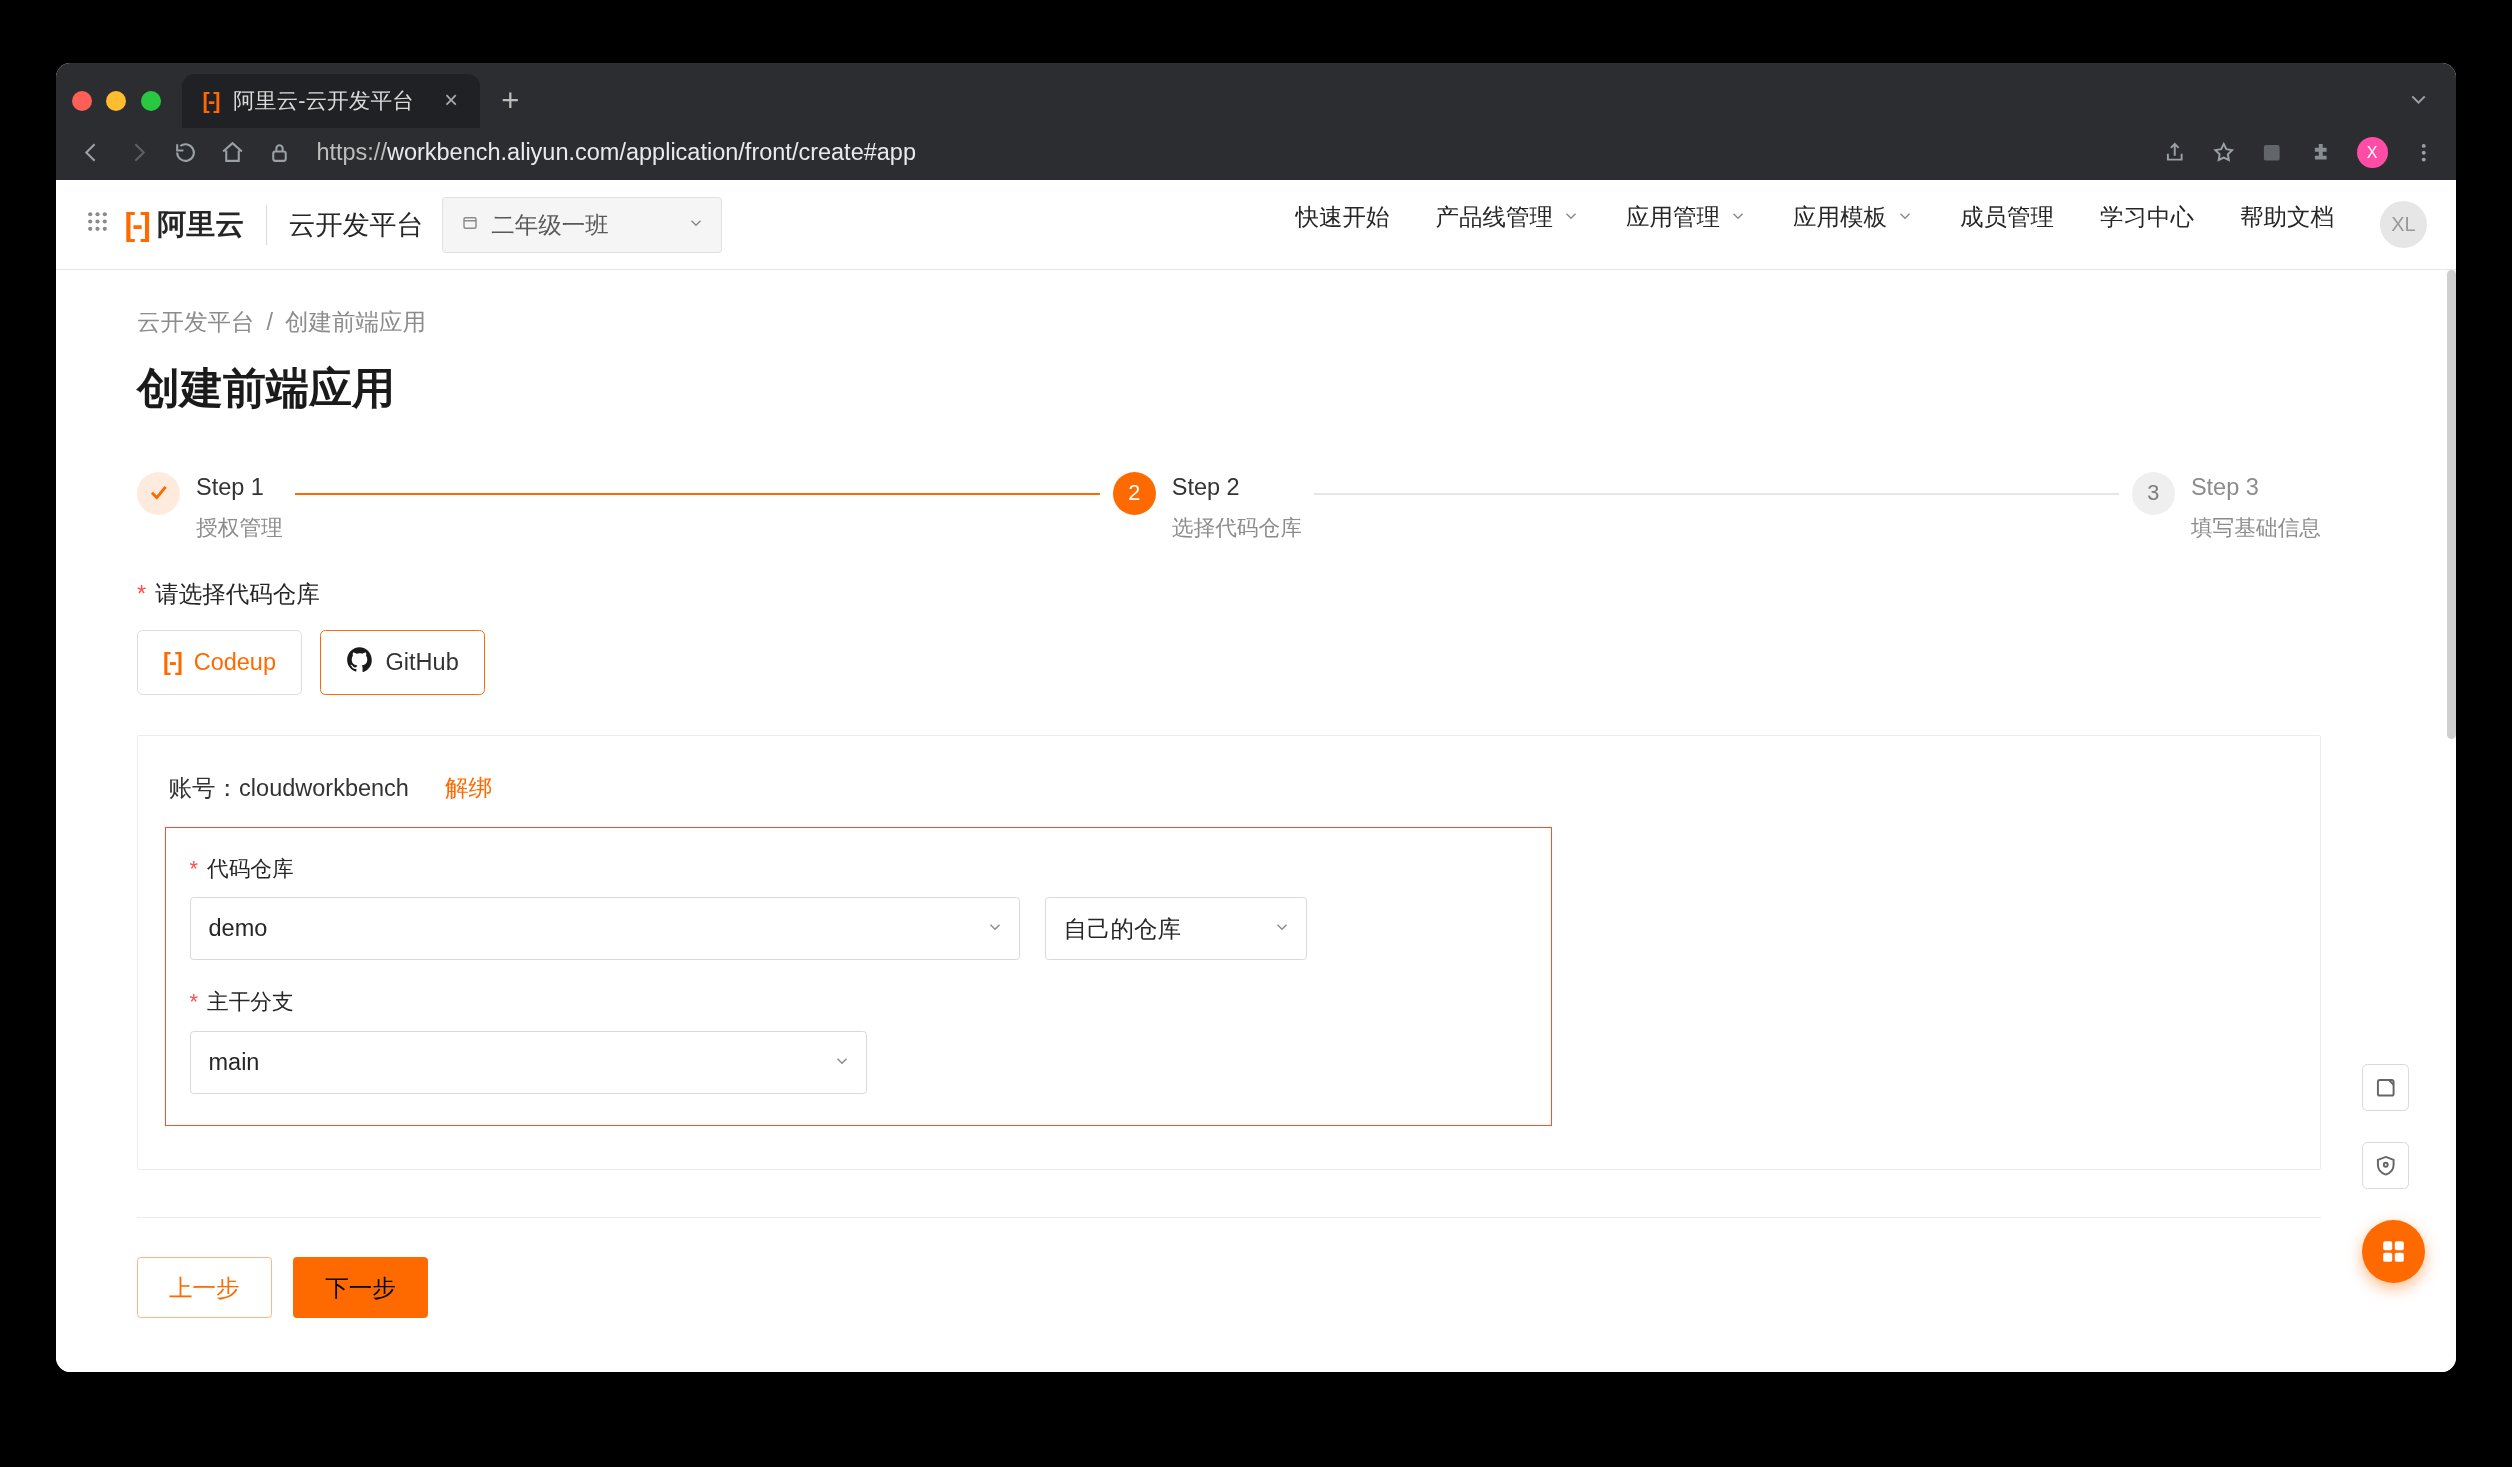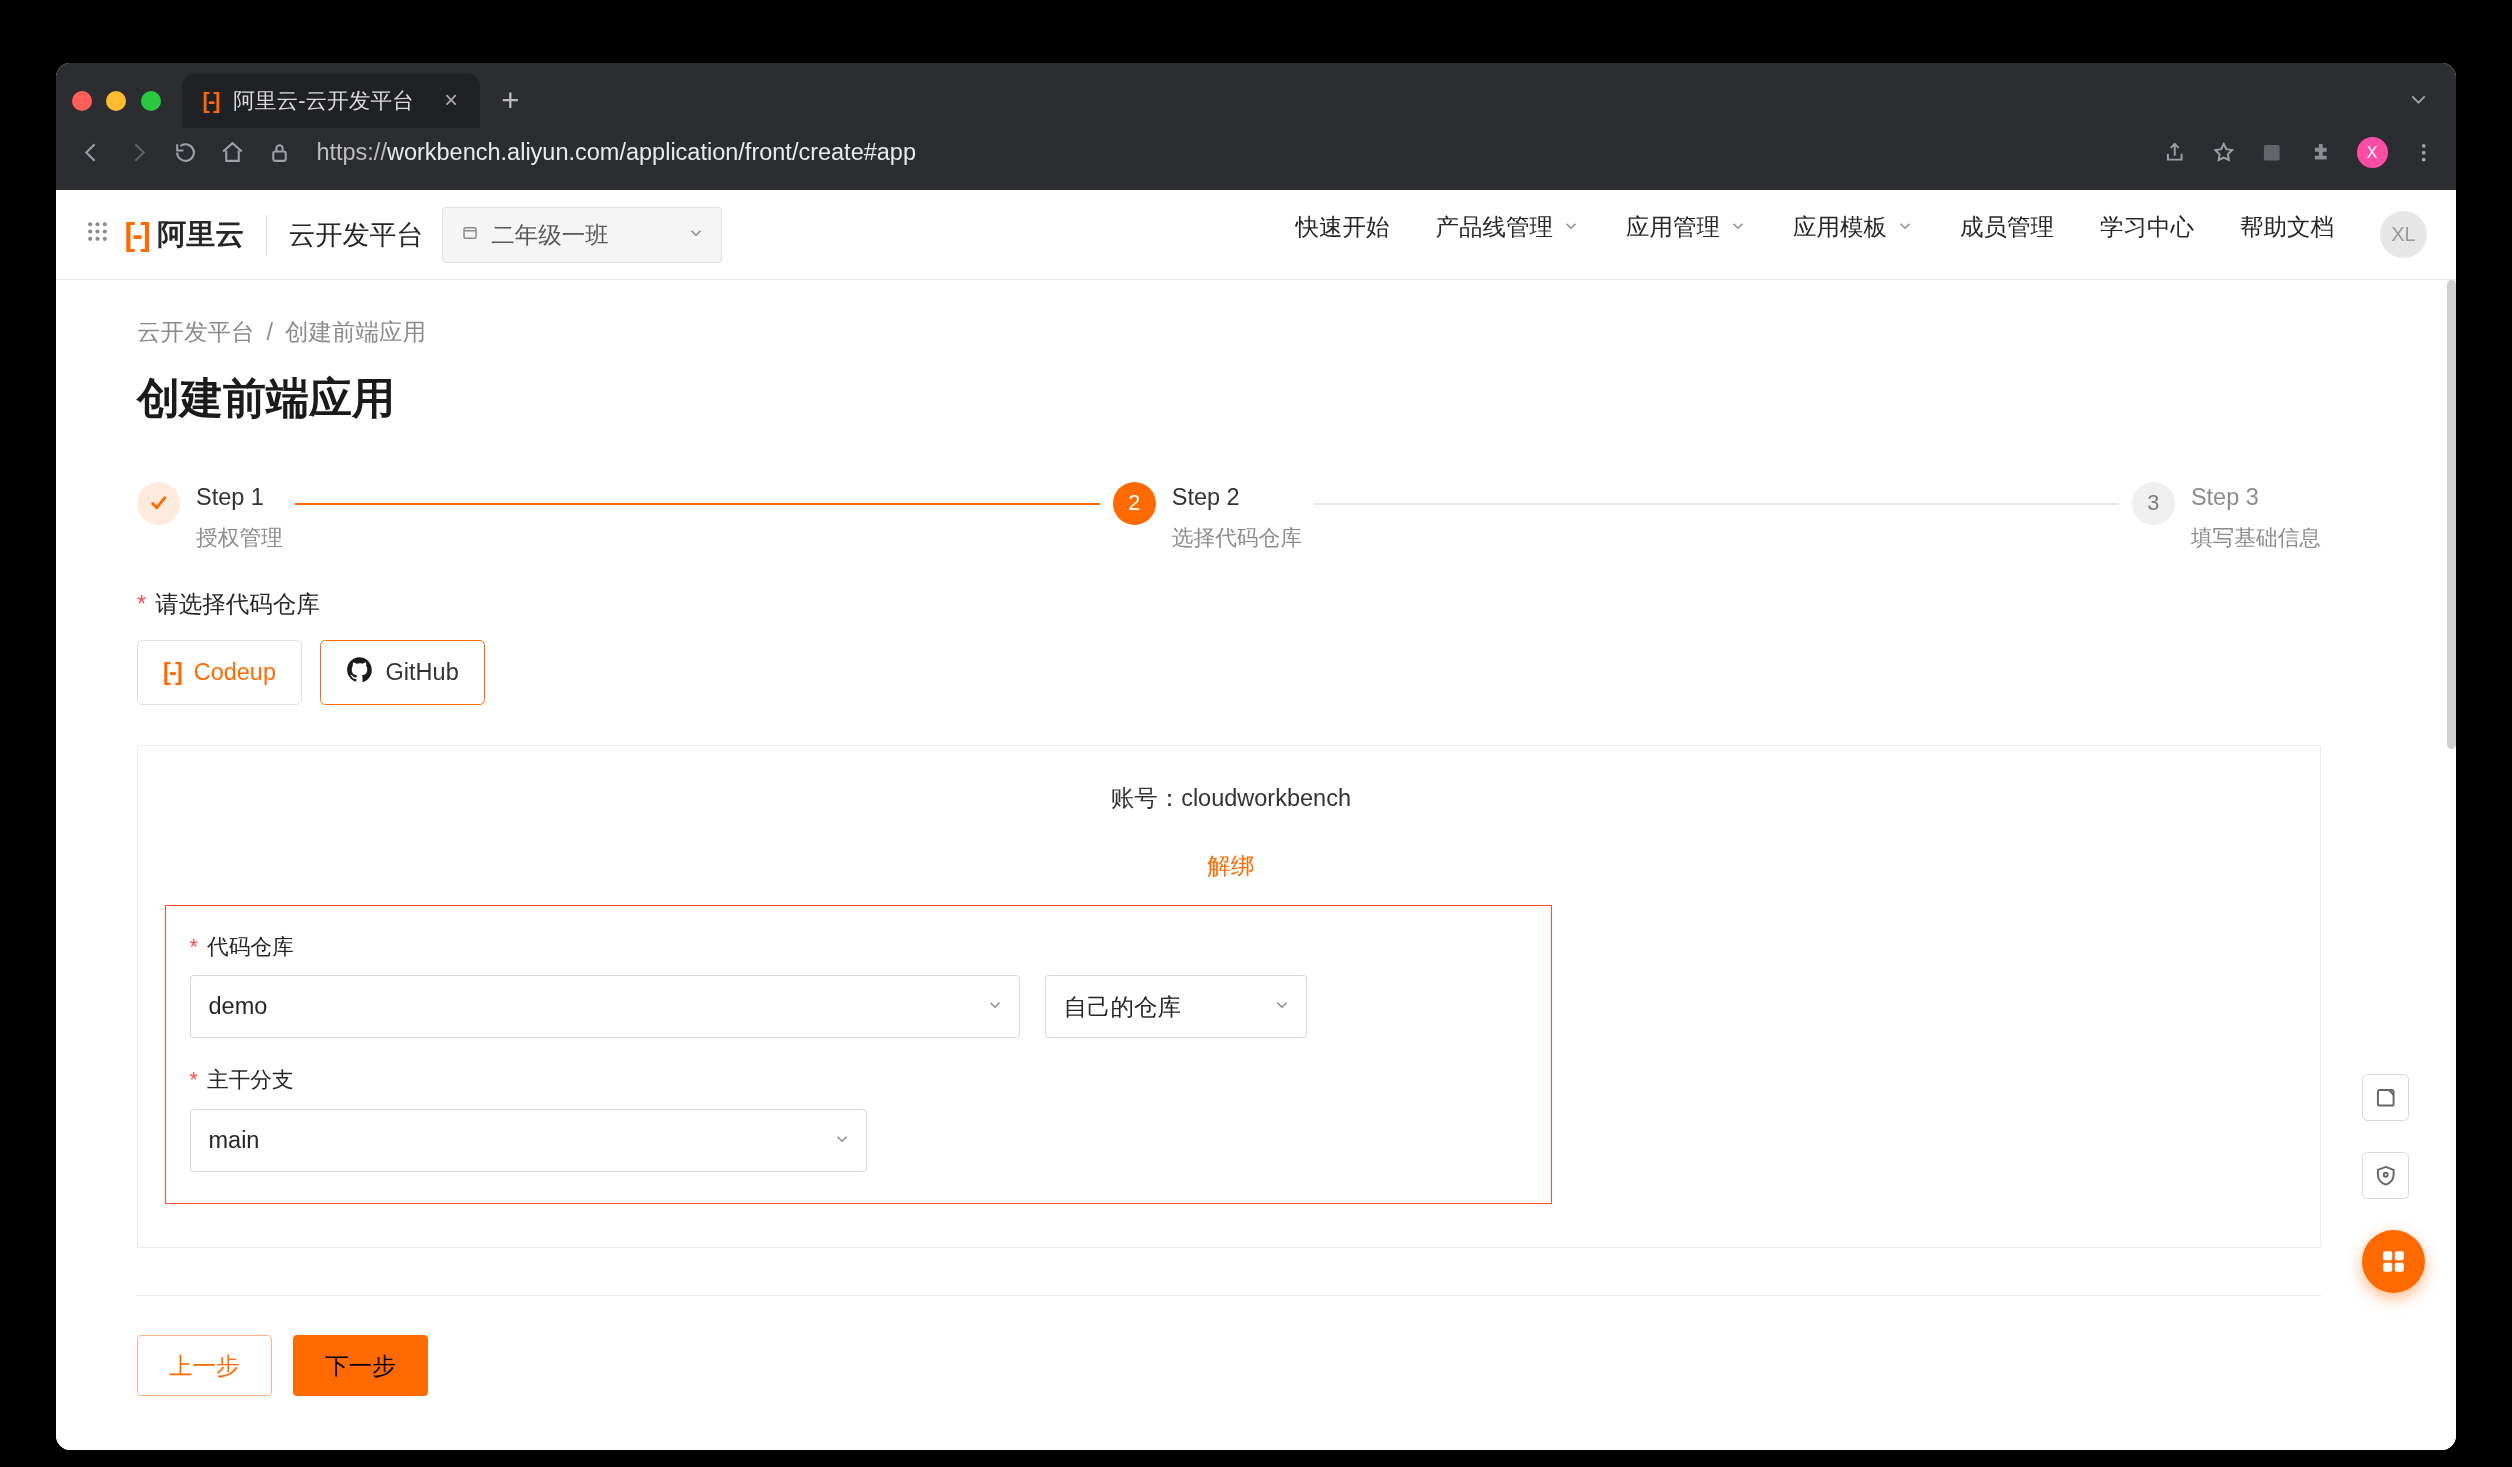--- a/index.html
+++ b/index.html
@@ -9,21 +9,21 @@
     .chrome { background:#2b2d30; }
     .tabbar { display:flex; align-items:center; padding:10.8px 16px 0 16px; height:65px;}
     .traffic { display:flex; gap:14.4px; margin-right:21.7px;}
     .light { width:20px; height:20px; border-radius:50%; }
     .red{background:#ff5f57;} .yel{background:#febc2e;} .grn{background:#28c840;}
     .tab { display:flex; align-items:center; gap:14.4px; background:#202124; color:#dcdcdc; border-radius:12.6px 12.6px 0 0; padding:12.6px 21.7px 12.6px 20px; font-size:21.7px; max-width:379px;}
     .tab-favicon{ color:#ff6a00; font-weight:700; font-size:21.7px; letter-spacing:-1.8px;}
     .tab-close{ color:#aaa; font-size:23.5px; margin-left:16px; cursor:pointer;}
     .new-tab{ color:#bcbcbc; font-size:31px; margin-left:12.6px; cursor:pointer; width:36px; text-align:center;}
     .tabbar-caret{ margin-left:auto; margin-right:9px; color:#9aa0a6; }
-    .addr { display:flex; align-items:center; gap:16px; padding:9px 20px 22px 20px; color:#9aa0a6;}
+    .addr { display:flex; align-items:center; gap:16px; padding:9px 20px 12px 20px; color:#9aa0a6;}
     .nav-icn{ width:31px; height:31px; display:flex; align-items:center; justify-content:center; cursor:pointer; }
     .nav-icn svg{ width:25px; height:25px; stroke:#9aa0a6; fill:none; stroke-width:2;}
     .url { flex:1; color:#9aa0a6; font-size:23.5px; padding-left:5.4px; white-space:nowrap; overflow:hidden; text-overflow:ellipsis;}
     .url .host{ color:#e8eaed;}
     .rt-icons{ display:flex; align-items:center; gap:23.5px; margin-left:9px;}
     .rt-icons .ic{ width:25px; height:25px; display:flex; align-items:center; justify-content:center;}
     .avatar-x{ width:31px; height:31px; border-radius:50%; background:#ff4da6; color:#fff; display:flex; align-items:center; justify-content:center; font-size:16px;}
     
     .page { background:#fff; }
     .topbar{ height:90px; display:flex; align-items:center; padding:0 29px; border-bottom:0.9px solid #e6e6e6; font-size:23.5px; color:#262626;}
@@ -57,21 +57,21 @@
     .bar{ flex:1; height:1.8px; margin:21.7px 12.6px 0 12.6px;}
     .bar.on{ background:#ff6a00;}
     .bar.off{ background:#e6e6e6;}
     .req-label{ font-size:23.5px; color:#262626; margin:5.4px 0 20px 0;}
     .req-label::before{ content:"*"; color:#ff4d4f; margin-right:9px;}
     .repo-opts{ display:flex; gap:18px; margin-bottom:40px;}
     .repo-btn{ height:65px; padding:0 25px; border:0.9px solid #ddd; border-radius:5.4px; background:#fff; display:flex; align-items:center; gap:12.6px; font-size:23.5px; color:#333; cursor:pointer;}
     .repo-btn.codeup{ color:#ff6a00;}
     .repo-btn.selected{ border:1.8px solid #ff6a00;}
     .card{ border:0.9px solid #ececec; border-radius:1.8px; padding:32px 27px 43px 27px; }
-    .acct-row{ font-size:23.5px; color:#333; display:flex; align-items:center; gap:36px; margin:3.6px 0 23.5px 3.6px;flex-direction:column;}
+    .acct-row{ font-size:23.5px; color:#333; display:flex; align-items:center; gap:36px; margin:3.6px 0 23.5px 3.6px;}
     .unbind{ color:#ff6a00; cursor:pointer;}
     .red-box{ border:1.8px solid #ff4d2e; padding:20px 23.5px 31px 23.5px; width:1387px; max-width:100%;}
     .fld{ margin-top:5.4px;}
     .fld-label{ font-size:21.7px; color:#262626; margin:0 0 14.4px 0;}
     .fld-label::before{ content:"*"; color:#ff4d4f; margin-right:9px;}
     .sel-row{ display:flex; gap:25px;}
     .select{ height:63px; border:0.9px solid #d9d9d9; border-radius:3.6px; background:#fff; display:flex; align-items:center; padding:0 40px 0 18px; font-size:23.5px; color:#262626; position:relative; cursor:pointer;}
     .select .caret{ position:absolute; right:14.4px; color:#8c8c8c;}
     .w-sm{ width:262px;}
     .w-lg{ width:830px;}

